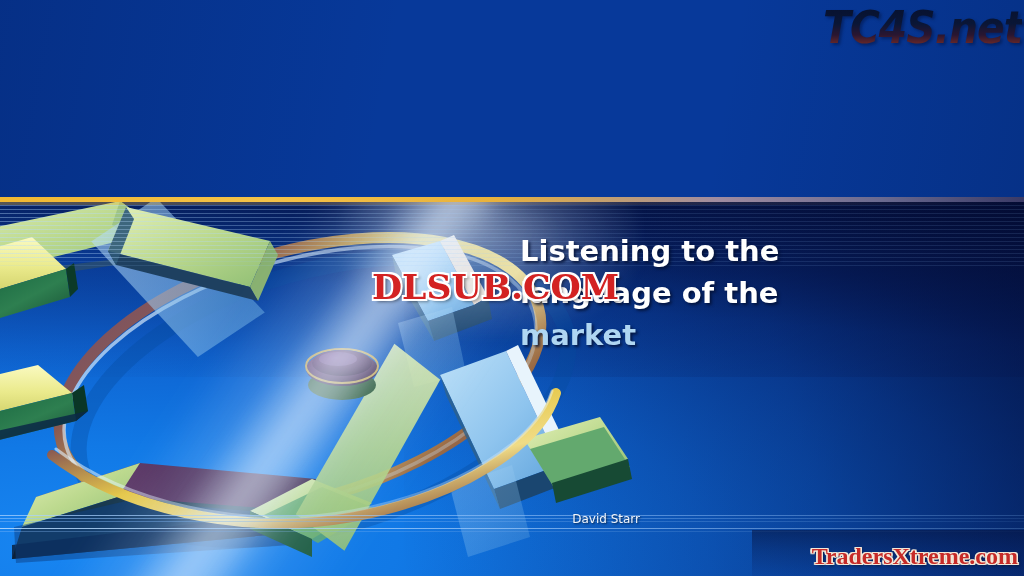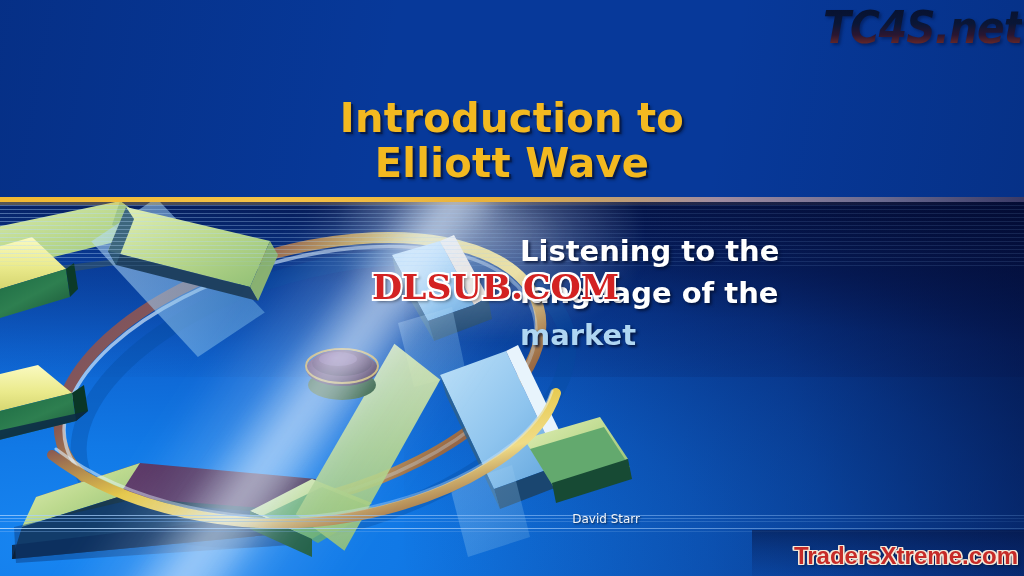--- a/index.html
+++ b/index.html
@@ -216,21 +216,21 @@
       -1.6px -1.6px 0 #FFFFFF,  1.6px -1.6px 0 #FFFFFF,
       -1.6px  1.6px 0 #FFFFFF,  1.6px  1.6px 0 #FFFFFF,
       -1.6px 0 0 #FFFFFF, 1.6px 0 0 #FFFFFF,
       0 -1.6px 0 #FFFFFF, 0 1.6px 0 #FFFFFF,
       3px 3px 3px rgba(0,0,0,0.45);
   }
 
   .txtreme {
     position: absolute;
     right: 6px; bottom: 6px;
-    font-family: Liberation Sans, sans-serif;
+    font-family: Liberation Serif, serif;
     font-size: 24px;
     font-weight: bold;
     color: #C62B28;
     text-shadow:
       -1.4px -1.4px 0 #F4E8D8,  1.4px -1.4px 0 #F4E8D8,
       -1.4px  1.4px 0 #F4E8D8,  1.4px  1.4px 0 #F4E8D8,
       -1.4px 0 0 #F4E8D8, 1.4px 0 0 #F4E8D8,
       0 -1.4px 0 #F4E8D8, 0 1.4px 0 #F4E8D8,
       2px 2px 3px rgba(0,0,0,0.5);
   }
@@ -425,22 +425,20 @@
 
     <div class="bottom-lines">
       <div class="bl bl1"></div>
       <div class="bl bl2"></div>
       <div class="bl bl3"></div>
       <div class="bl bl4"></div>
       <div class="bl bl5"></div>
     </div>
   </div>
 
-  <div class="title">Introduction to
-Elliott Wave</div>
 
   <div class="subtitle">
     <span>Listening to the language of the </span><span class="accent">market</span>
   </div>
 
   <div class="dlsub">DLSUB.COM</div>
 
   <div class="author">David Starr</div>
 
   <div class="tc4s-shadow">TC4S.net</div>

